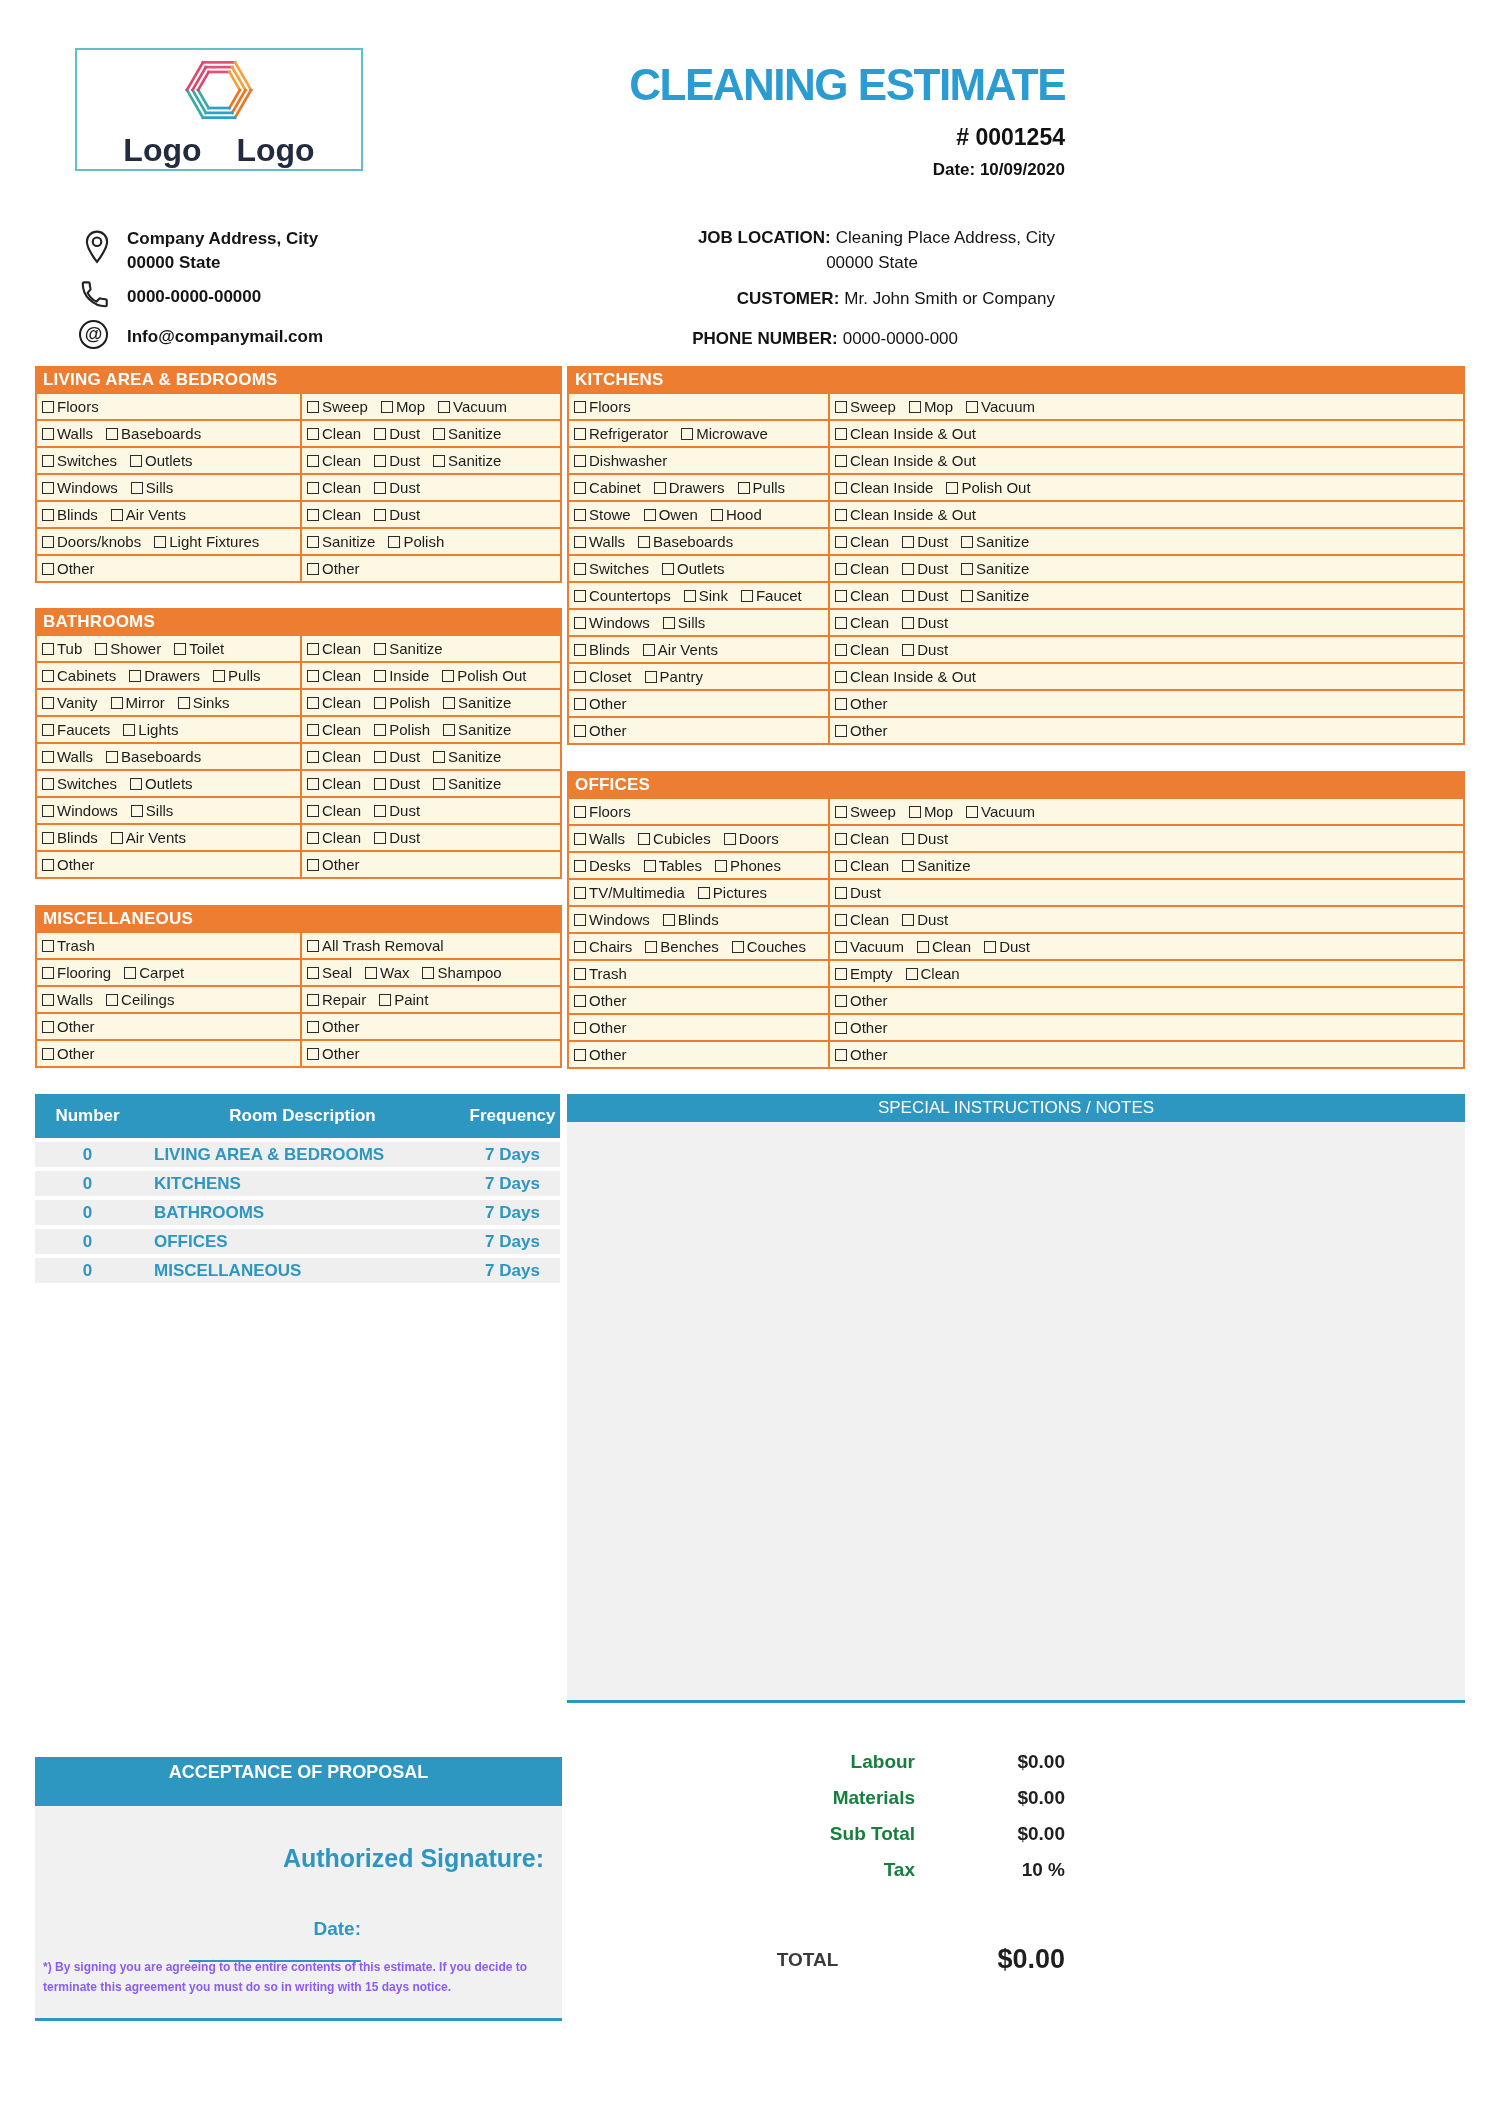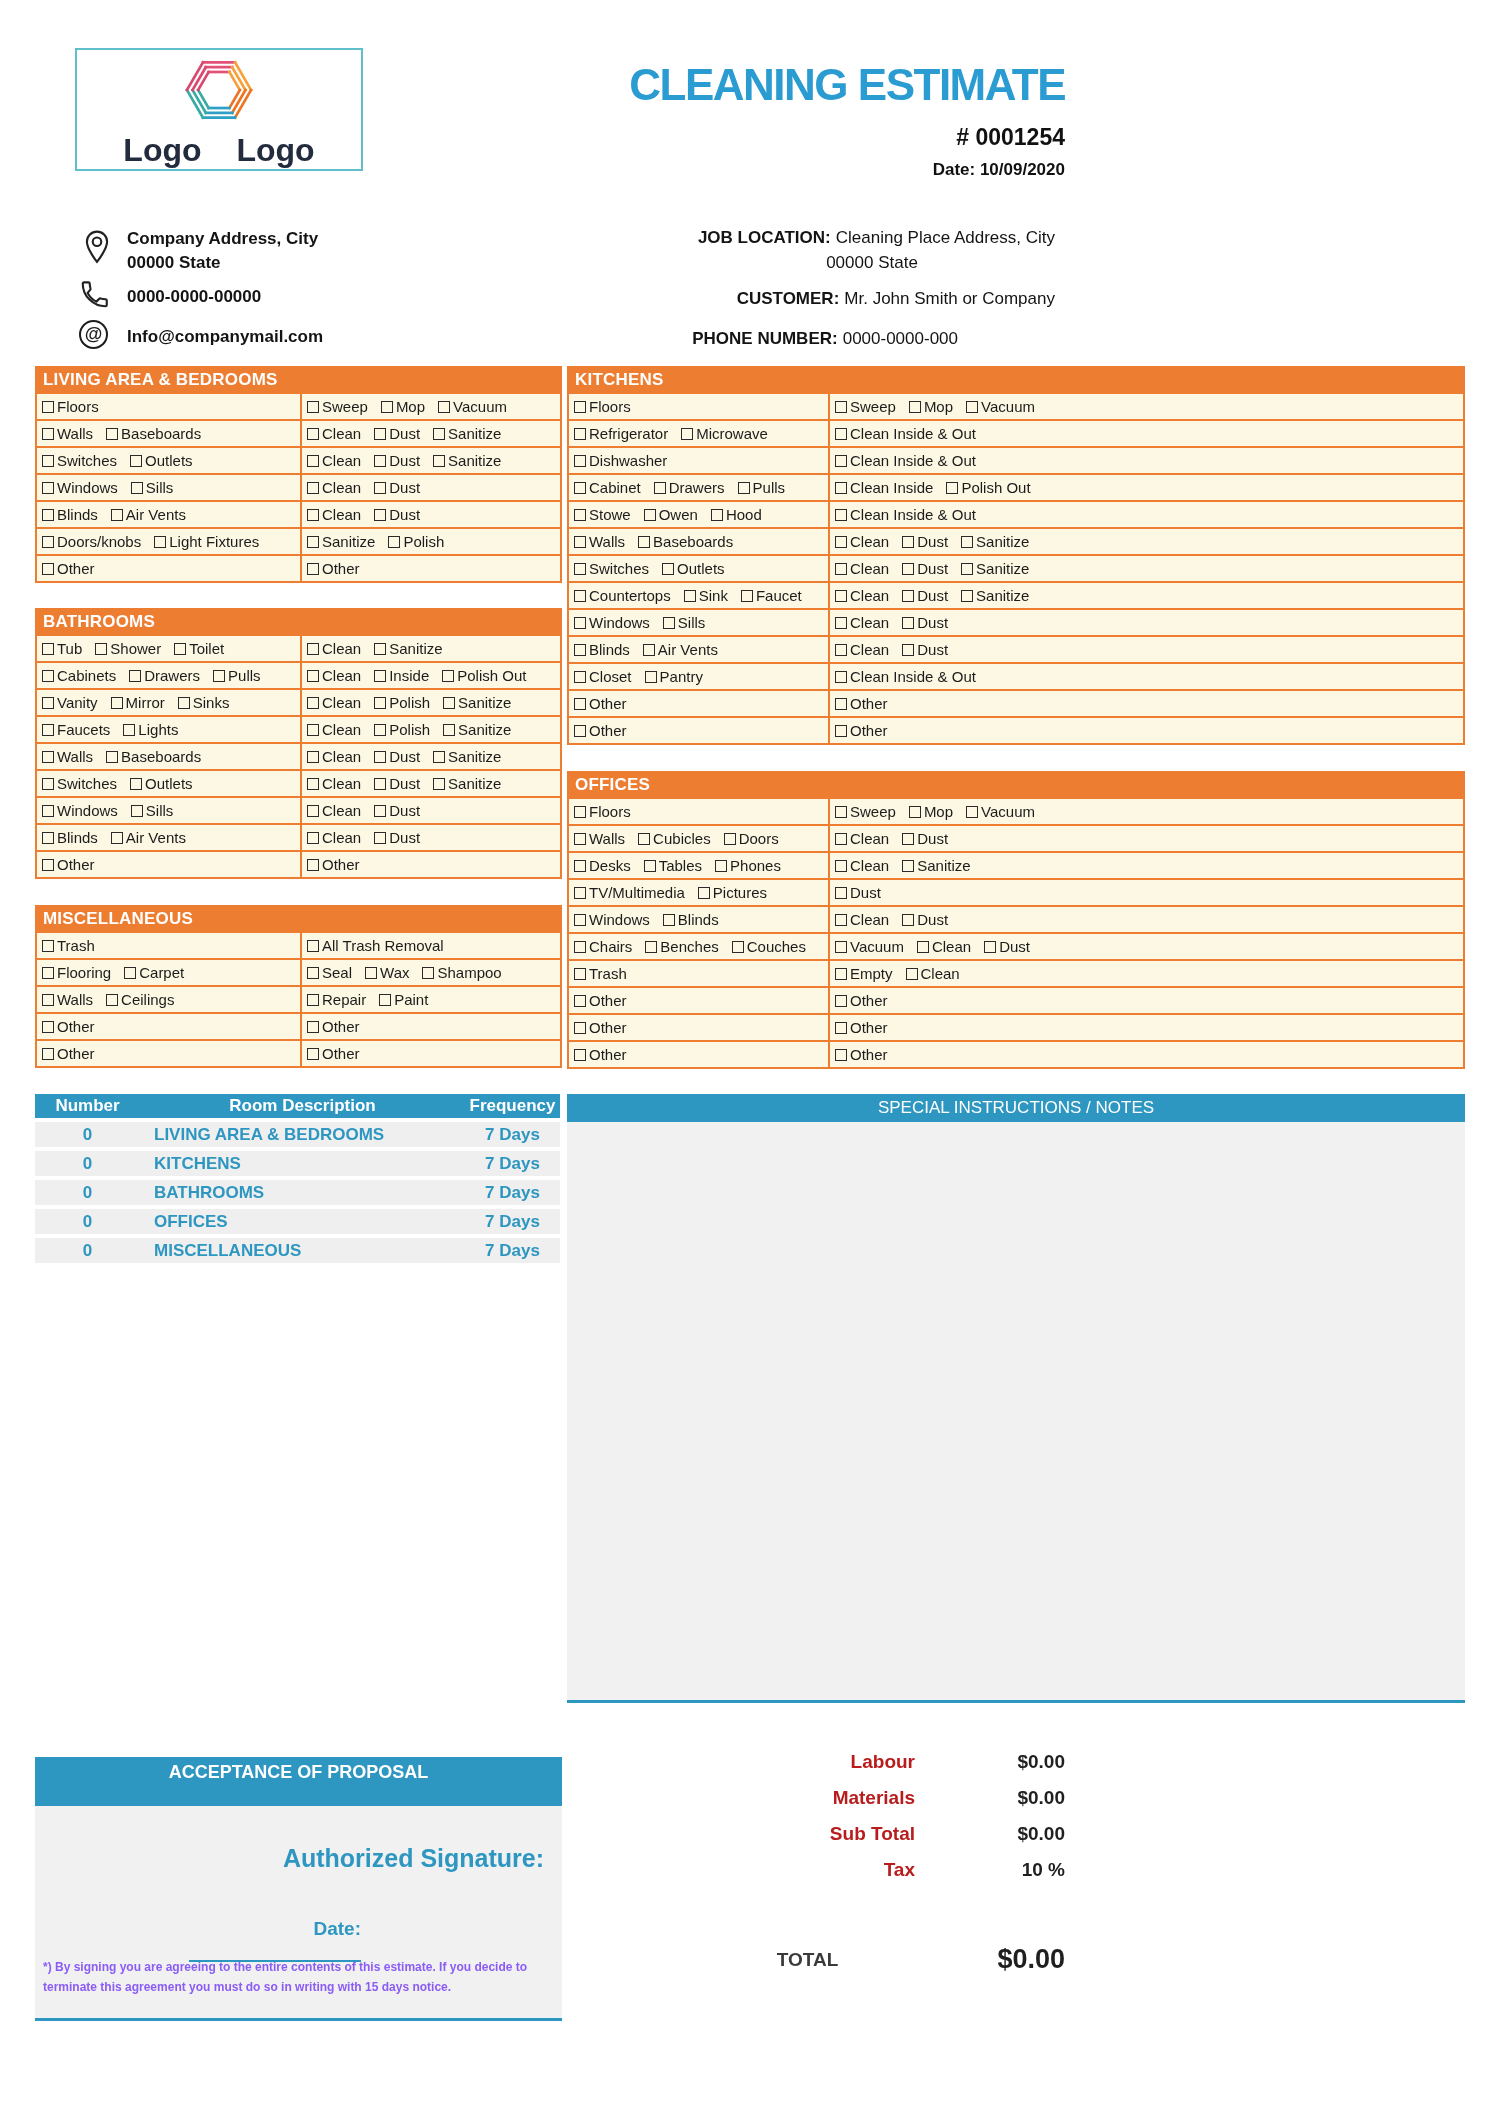--- a/index.html
+++ b/index.html
@@ -39,21 +39,21 @@
   .sec-wide  .sec-row{grid-template-columns:263px 1fr;}
   .sec-cell{background:#FCF8E3;border:2px solid #ED7D31;border-top:none;box-sizing:border-box;
             display:flex;align-items:center;gap:13px;padding-left:5px;overflow:hidden;}
   .sec-cell.act{border-left:none;}
   .cb-item{display:inline-flex;align-items:center;gap:3px;cursor:pointer;}
   .cb{width:12px;height:12px;border:1.6px solid #2b2b2b;background:transparent;flex:none;box-sizing:border-box;}
   .cb-txt{font-size:15px;color:#1c1c1c;white-space:nowrap;}
 
   
   .summary{position:absolute;left:35px;top:1094px;width:525px;}
-  .sum-head{display:grid;grid-template-columns:105px 325px 95px;background:#2D96C1;height:24px;align-items:center;}
+  .sum-head{display:grid;grid-template-columns:105px 325px 95px;background:#2D96C1;height:44px;align-items:center;}
   .sum-h{color:#fff;font-weight:bold;font-size:17px;text-align:center;white-space:nowrap;}
   .sum-row{display:grid;grid-template-columns:105px 325px 95px;background:#EFEFEF;height:25px;
            margin-top:4px;align-items:center;color:#2D96C1;font-weight:bold;font-size:17px;}
   .sum-c0{text-align:center;}
   .sum-c1{padding-left:14px;white-space:nowrap;}
   .sum-c2{text-align:center;white-space:nowrap;}
 
   
   .notes{position:absolute;left:567px;top:1094px;width:898px;}
   .notes-head{height:28px;background:#2D96C1;color:#fff;font-weight:normal;font-size:17px;
@@ -70,21 +70,21 @@
   .sig-line{flex:1;border-bottom:2.5px solid #2D96C1;height:20px;margin-left:6px;}
   .date-row{position:absolute;top:112px;left:148px;display:flex;align-items:flex-end;
             font-size:19px;font-weight:bold;color:#2D96C1;white-space:nowrap;flex-direction:column;}
   .date-line{width:172px;border-bottom:2.5px solid #2D96C1;height:20px;margin-left:6px;}
   .terms{position:absolute;top:152px;left:8px;right:10px;font-size:12px;font-weight:bold;
          color:#8b5cf6;line-height:1.65;}
 
   
   .totals{position:absolute;left:700px;top:1744px;width:365px;}
   .tot-row{display:grid;grid-template-columns:215px 150px;height:36px;align-items:center;}
-  .tot-lbl{text-align:right;font-size:19px;font-weight:bold;color:#b91c1c;}
+  .tot-lbl{text-align:right;font-size:19px;font-weight:bold;color:#15803d;}
   .tot-val{text-align:right;font-size:19px;font-weight:bold;color:#1f1f1f;}
   .grand{position:absolute;left:700px;top:1944px;width:365px;display:grid;
          grid-template-columns:215px 150px;align-items:center;}
   .grand-lbl{text-align:center;font-size:19px;font-weight:bold;color:#3a3a3a;}
   .grand-val{text-align:right;font-size:27px;font-weight:bold;color:#1f1f1f;}
 </style>
 </head>
 <body>
 
 <div class="page">

